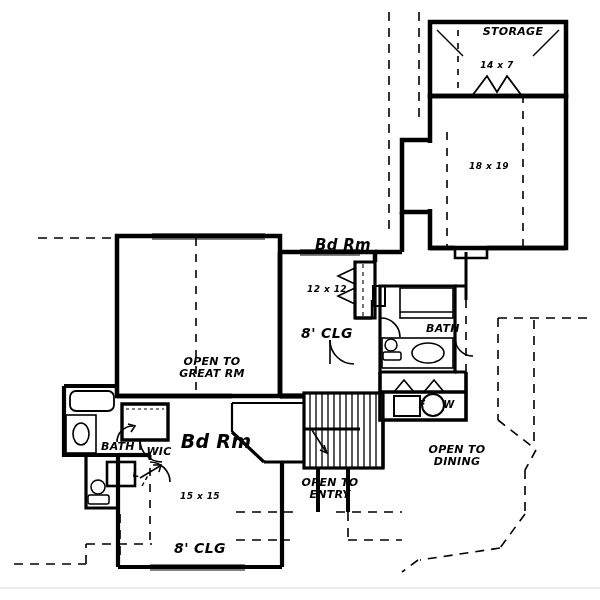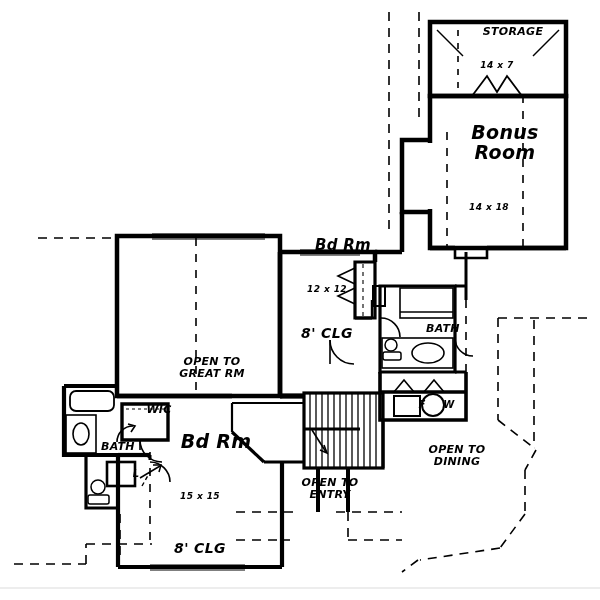--- a/index.html
+++ b/index.html
@@ -303,23 +303,21 @@
 
     <line x1="0" y1="588" x2="600" y2="588" stroke="#dcdcdc" stroke-width="1.2"></line>
   </svg>
 
   <div class="rm-label small" style="left:497px; top:48px;">
     <span class="lbl-name">STORAGE</span>
     <span class="lbl-dim">14 x 7</span>
   </div>
 
   <div class="rm-label big" style="left:489px; top:167px;">
-    <span class="lbl-name">Bonus
-Room</span>
-    <span class="lbl-dim">14 x 18</span>
+    <span class="lbl-dim">18 x 19</span>
   </div>
 
   <div class="rm-label med" style="left:327px; top:289px;">
     <span class="lbl-name">Bd Rm</span>
     <span class="lbl-dim">12 x 12</span>
     <span class="lbl-clg">8' CLG</span>
   </div>
 
   <div class="rm-label big" style="left:200px; top:494px;">
     <span class="lbl-name">Bd Rm</span>
@@ -344,21 +342,21 @@
 
 
   <div class="rm-label small" style="left:102px; top:447px;">
     <span class="lbl-name">BATH</span>
   </div>
 
   <div class="rm-label small" style="left:427px; top:329px;">
     <span class="lbl-name">BATH</span>
   </div>
 
-  <div class="rm-label small" style="left:143px; top:410px;">
+  <div class="rm-label small" style="left:143px; top:452px;">
     <span class="lbl-name">WIC</span>
   </div>
 
   <div class="rm-label mini" style="left:120px; top:474px;">
     <span class="lbl-name">L</span>
   </div>
 
   <div class="rm-label mini" style="left:406px; top:405px;">
     <span class="lbl-name">F</span>
   </div>

